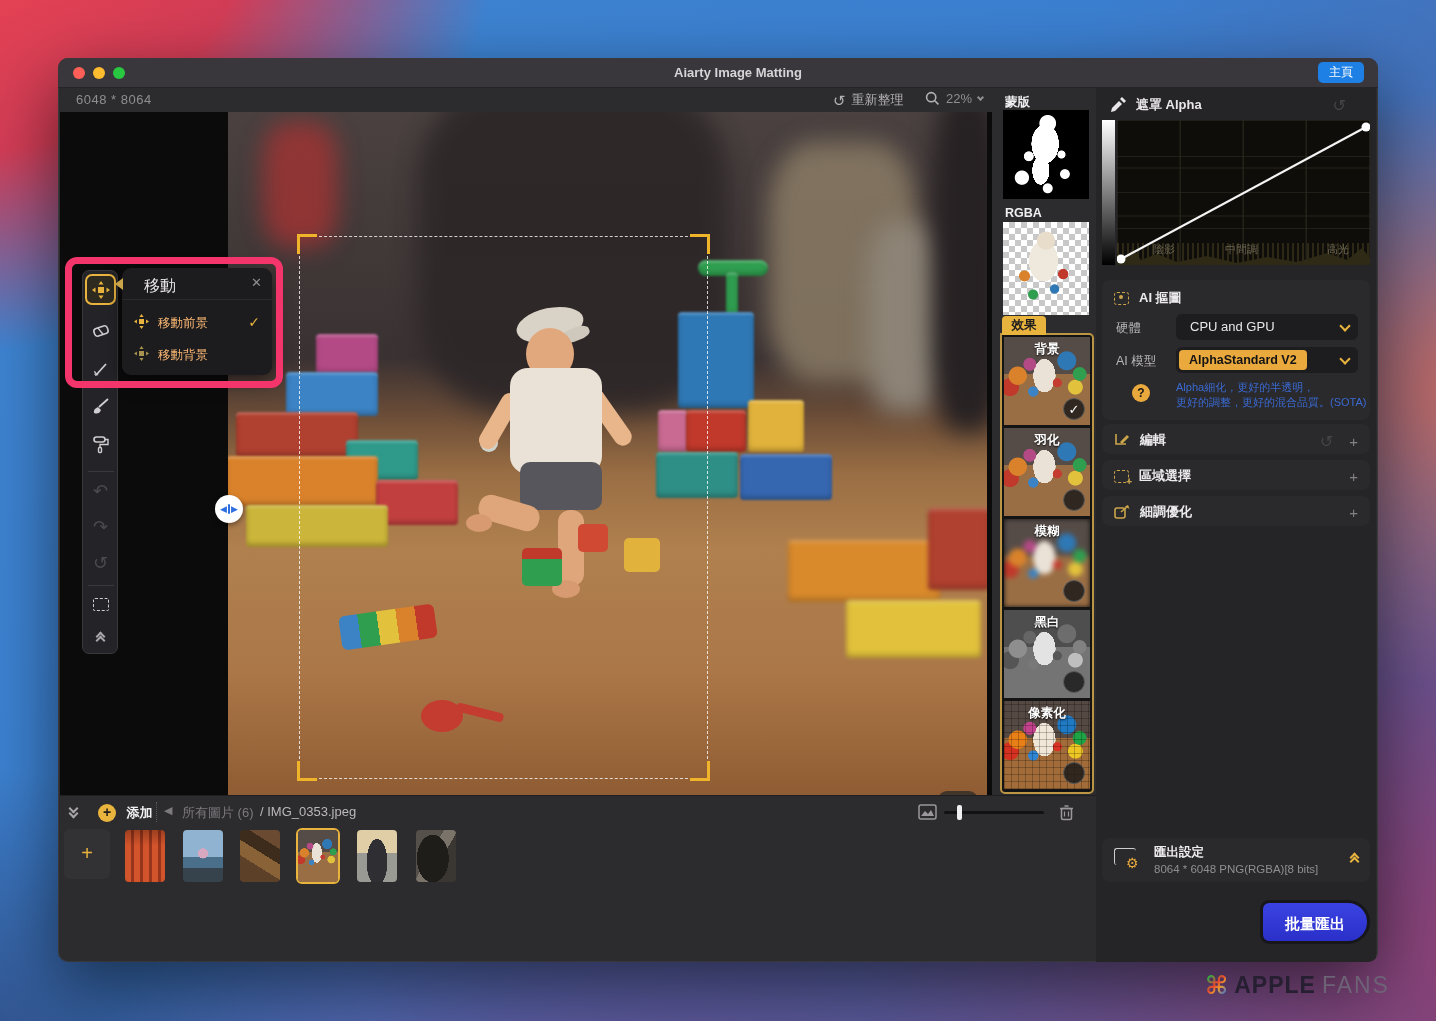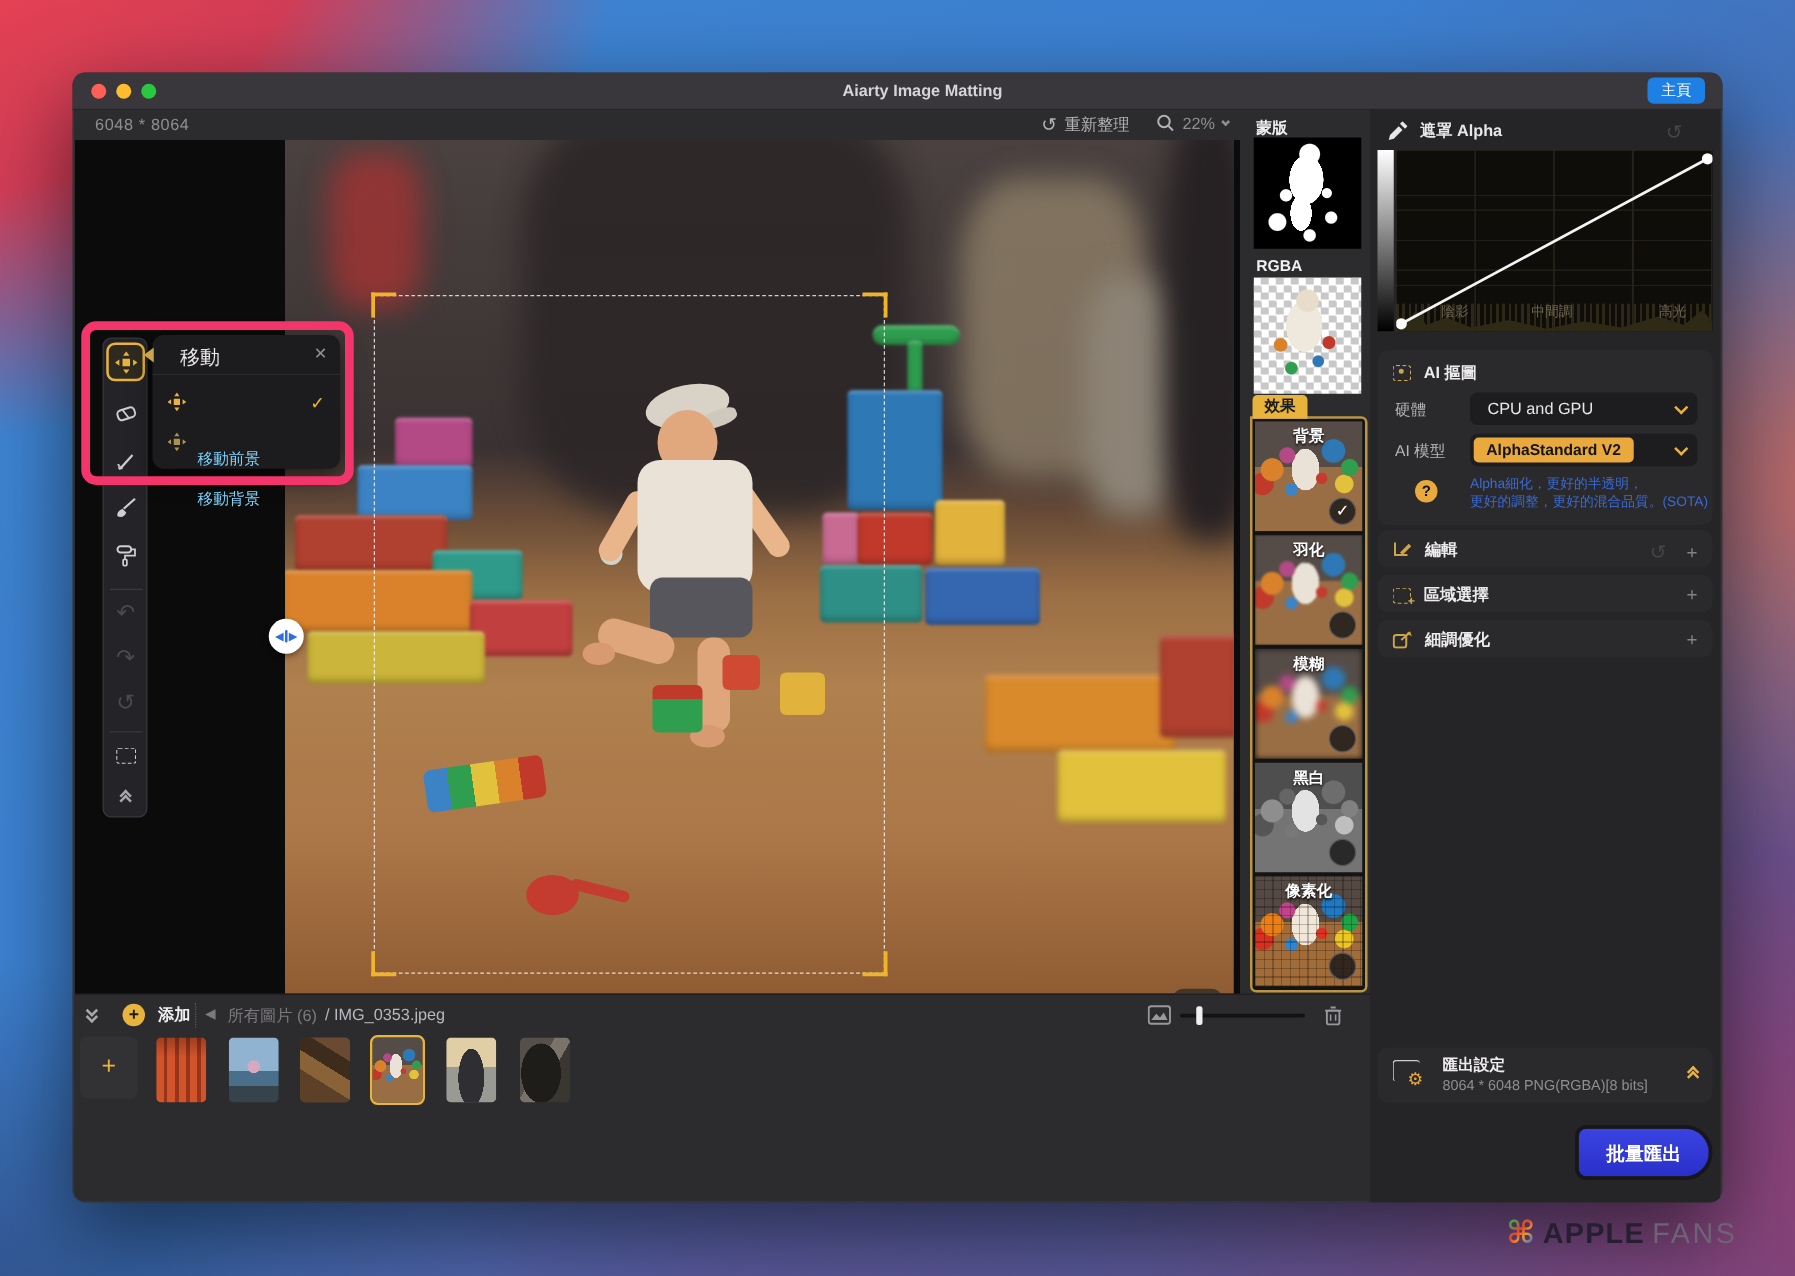--- a/index.html
+++ b/index.html
@@ -56,21 +56,21 @@
   
   .pink-box{position:absolute;left:7px;top:199px;width:218px;height:131px;border:7px solid #f4356b;border-radius:12px;pointer-events:none;z-index:40;}
   .popup{position:absolute;left:64px;top:210px;width:150px;height:107px;background:#1c1b1e;border-radius:9px;
     box-shadow:0 6px 18px rgba(0,0,0,.5);z-index:30;}
   .popup-head{position:absolute;left:0;top:0;width:100%;height:32px;border-bottom:1px solid #2a292d;}
   .popup-title{position:absolute;left:22px;top:8px;color:#e8e6e9;font-size:16px;}
   .popup-close{position:absolute;right:10px;top:7px;color:#8f8e91;font-size:13px;}
   .popup-tri{position:absolute;left:-7px;top:10px;width:0;height:0;border-top:6px solid transparent;border-bottom:6px solid transparent;border-right:8px solid #caa54a;}
   .popup-item{position:absolute;left:0;width:100%;height:30px;}
   .pi-icon{position:absolute;left:12px;top:6px;}
-  .pi-label{position:absolute;left:36px;top:7px;color:#7dd3fc;font-size:12.5px;margin-top:44px;}
+  .pi-label{position:absolute;left:36px;top:7px;color:#fdba74;font-size:12.5px;}
   .pi-check{position:absolute;right:12px;top:6px;color:#e9b43e;font-size:14px;font-weight:bold;}
   
   .thumbcol-label{position:absolute;color:#f0eff1;font-size:12.5px;font-weight:bold;}
   .mask-thumb{position:absolute;left:945px;top:52px;width:86px;height:89px;background:
       radial-gradient(circle at 52% 15%, #fff 0 9%, transparent 10%),
       radial-gradient(ellipse 16% 22% at 49% 38%, #fff 0 99%, transparent 100%),
       radial-gradient(circle at 30% 52%, #fff 0 6%, transparent 7%),
       radial-gradient(circle at 68% 50%, #fff 0 5%, transparent 6%),
       radial-gradient(ellipse 10% 16% at 44% 68%, #fff 0 99%, transparent 100%),
       radial-gradient(circle at 22% 76%, #fff 0 7%, transparent 8%),

